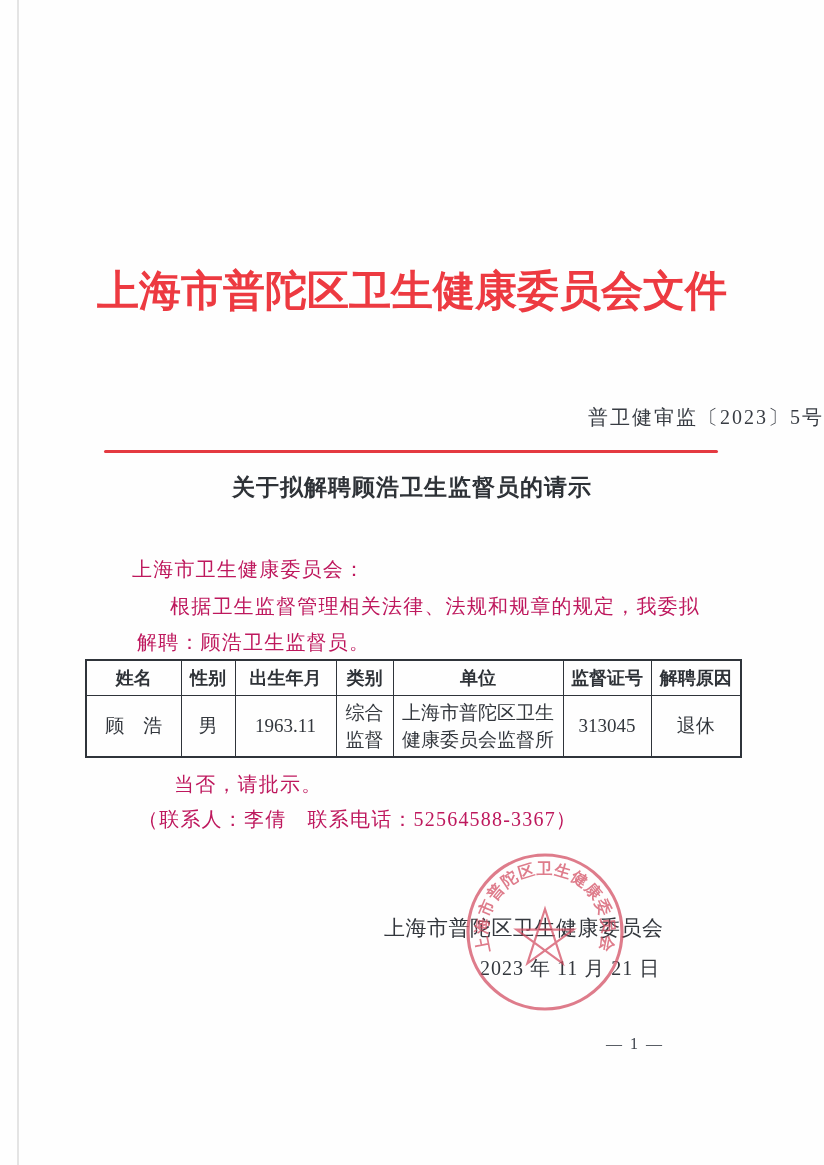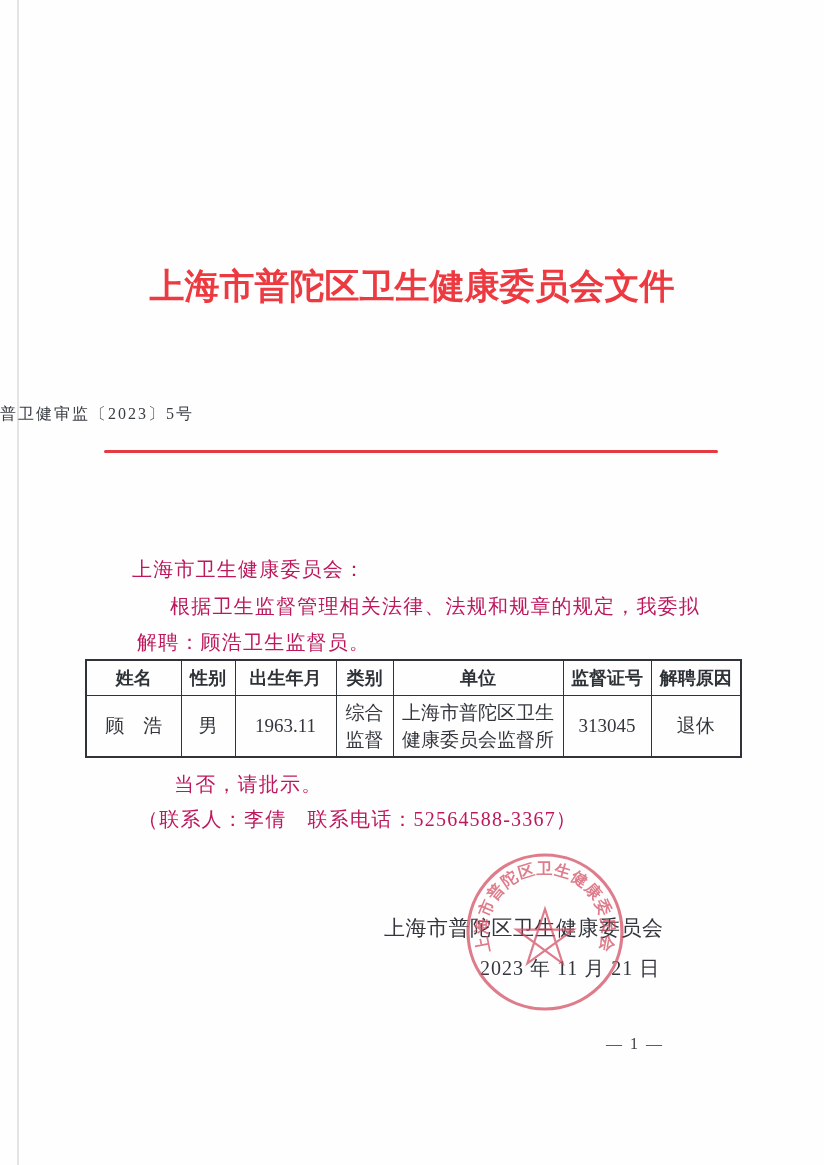--- a/index.html
+++ b/index.html
@@ -18,29 +18,29 @@
     width: 2px; height: 1165px;
     background: #d9d9d9;
     opacity: 0.7;
   }
   .letterhead {
     position: absolute;
     top: 263px; left: 0; width: 100%;
     text-align: center;
     font-family: "Liberation Sans", sans-serif;
     font-weight: bold;
-    font-size: 35px;
+    font-size: 42px;
     color: #ed3a41;
     white-space: nowrap;
   }
   .doc-number {
     position: absolute;
     top: 404px; left: 0; width: 100%;
-    text-align: left;
-    font-size: 16px;
+    text-align: right;
+    font-size: 20px;
     letter-spacing: 2px;
     color: #383c43;
   }
   .red-divider {
     position: absolute;
     left: 104px; top: 450px;
     width: 614px; height: 3px;
     background: #e43a41;
     border-radius: 2px;
   }
@@ -141,20 +141,21 @@
 <div class="page">
 
   <div class="scan-line"></div>
 
   <div class="letterhead">上海市普陀区卫生健康委员会文件</div>
 
   <div class="doc-number">普卫健审监〔2023〕5号</div>
 
   <div class="red-divider"></div>
 
+  <div class="doc-title">关于拟解聘顾浩卫生监督员的请示</div>
 
   <div class="body-line salutation">上海市卫生健康委员会：</div>
   <div class="body-line body-line-1">根据卫生监督管理相关法律、法规和规章的规定，我委拟</div>
   <div class="body-line body-line-2">解聘：顾浩卫生监督员。</div>
 
   <table class="roster">
     <colgroup>
       <col class="col-name">
         <col class="col-gender">
         <col class="col-birth">

